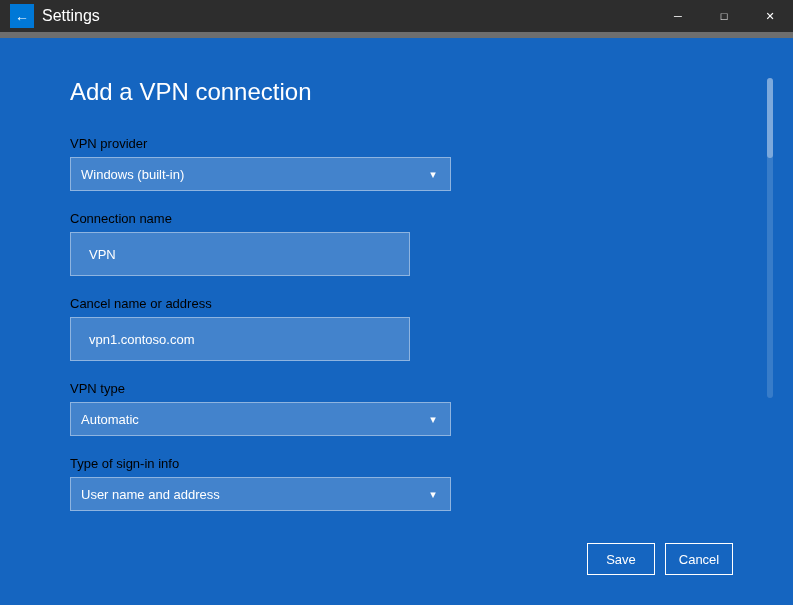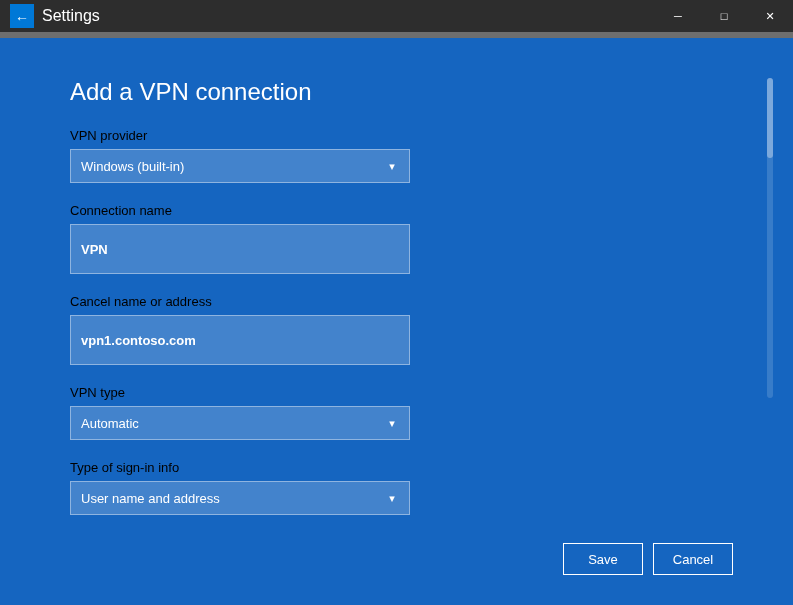--- a/index.html
+++ b/index.html
@@ -90,49 +90,48 @@
       background: rgba(255,255,255,0.35);
       border-radius: 3px;
       position: absolute;
       top: 0;
     }
 
     .page-title {
       color: #ffffff;
       font-size: 24px;
       font-weight: 300;
-      margin-bottom: 22px;
+      margin-bottom: 30px;
     }
 
     .form-section {
       margin-bottom: 20px;
     }
 
     .field-label {
       color: #000000;
       font-size: 13px;
       margin-bottom: 6px;
       display: block;
     }
 
     .form-input {
       width: 340px;
-      height: 50px;
+      height: 44px;
       background: rgba(255,255,255,0.2);
       border: 1px solid rgba(255,255,255,0.4);
       color: #ffffff;
       font-size: 13px;
-      padding: 0 10px;
+      padding: 0 18px;
       outline: none;
-      font-weight: bold;
     }
     .form-input::placeholder { color: rgba(255,255,255,0.7); }
 
     .form-select-wrapper {
-      width: 340px;
+      width: 381px;
       height: 34px;
       background: rgba(255,255,255,0.2);
       border: 1px solid rgba(255,255,255,0.4);
       position: relative;
       display: flex;
       align-items: center;
     }
     .form-select-text {
       flex: 1;
       color: #ffffff;
@@ -152,21 +151,21 @@
 
     
     .bottom-buttons {
       position: absolute;
       bottom: 30px;
       right: 60px;
       display: flex;
       gap: 10px;
     }
     .btn {
-      width: 80px;
+      width: 68px;
       height: 32px;
       border: 1px solid #ffffff;
       background: transparent;
       color: #ffffff;
       font-size: 13px;
       cursor: pointer;
       display: flex;
       align-items: center;
       justify-content: center;
     }

